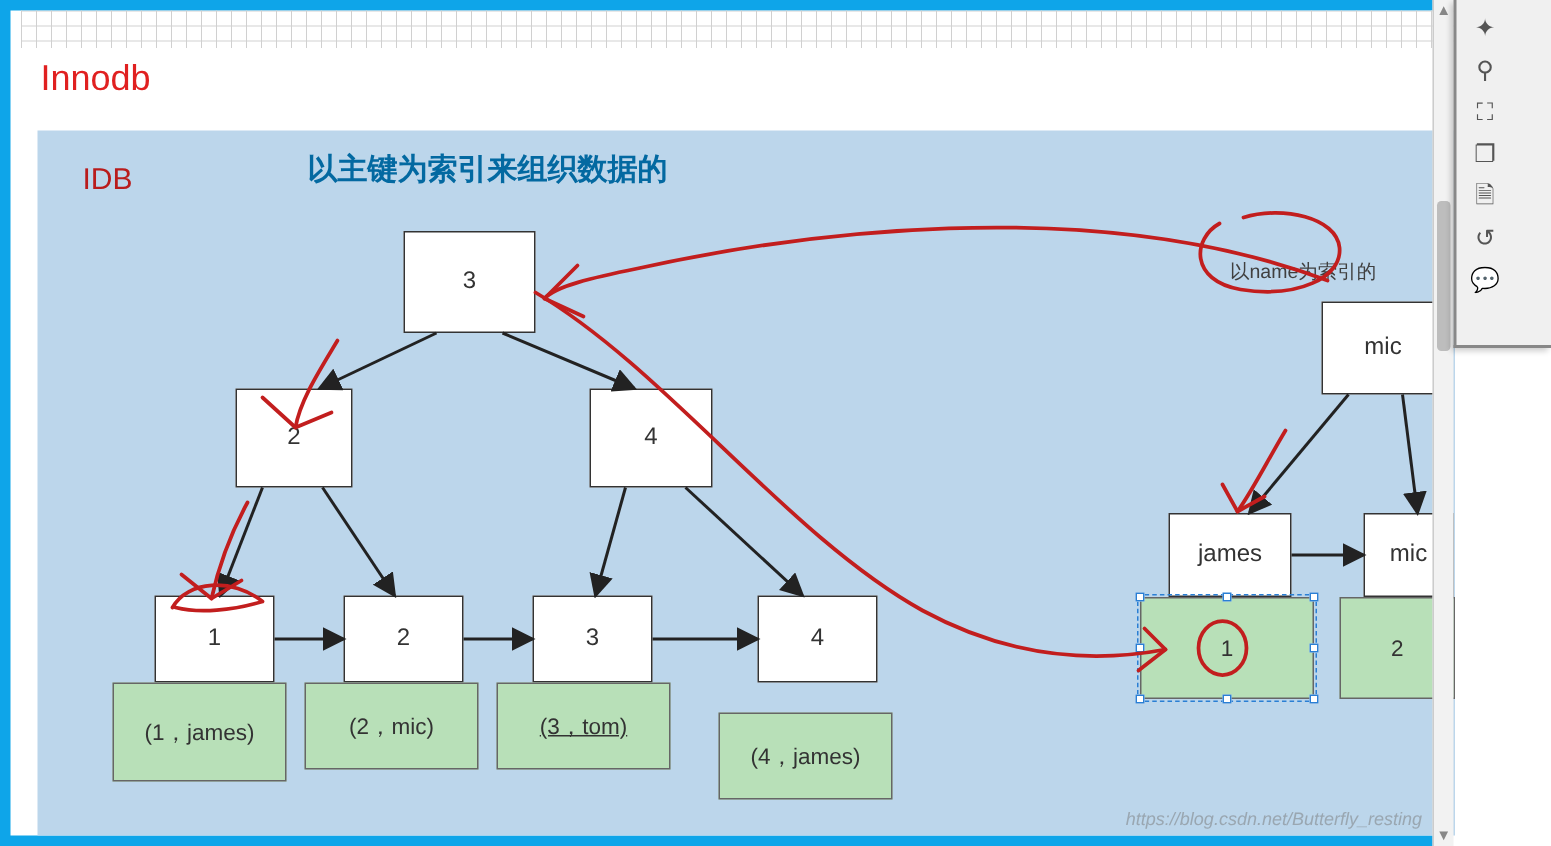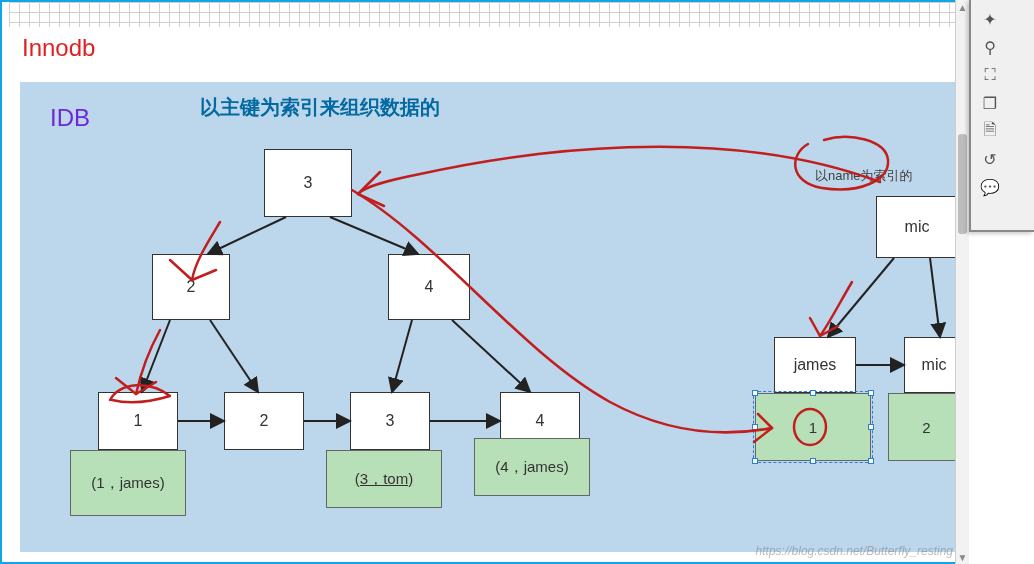--- a/index.html
+++ b/index.html
@@ -10,21 +10,21 @@
     height: 564px;
     position: relative;
     overflow: hidden;
     background: #fff;
   }
   .canvas {
     position: absolute;
     left: 0; top: 0;
     width: 965px;
     height: 564px;
-    border: 2px solid #0ea5e9;
+    border: 7px solid #0ea5e9;
     background: #ffffff;
   }
   .grid-area {
     position: absolute;
     left: 7px; top: 0;
     width: 956px; height: 25px;
     background-image:
       linear-gradient(#d0d0d0 1px, transparent 1px),
       linear-gradient(90deg, #d0d0d0 1px, transparent 1px);
     background-size: 10px 10px;
@@ -37,22 +37,22 @@
   }
   .idb-panel {
     position: absolute;
     left: 18px; top: 80px;
     width: 945px; height: 470px;
     background: #bcd6eb;
   }
   .idb-label {
     position: absolute;
     left: 30px; top: 22px;
-    font-size: 24px;
-    color: #6d28d9;
+    font-size: 20px;
+    color: #b91c1c;
     text-align: right;
   }
   .subtitle1 {
     position: absolute;
     left: 180px; top: 12px;
     font-size: 20px;
     color: #0369a1;
     font-weight: bold;
   }
   .subtitle2 {
@@ -173,24 +173,27 @@
     <div class="node" style="left:330px;top:310px;width:80px;height:58px;">
         <span>3</span>
       </div>
     <div class="node" style="left:480px;top:310px;width:80px;height:58px;">
         <span>4</span>
       </div>
 
     <div class="leaf-green" style="left:50px;top:368px;width:116px;height:66px;">
         <span>(1，james)</span>
       </div>
+    <div class="leaf-green" style="left:178px;top:368px;width:116px;height:58px;">
+        <span>(2，mic)</span>
+      </div>
     <div class="leaf-green" style="left:306px;top:368px;width:116px;height:58px;text-decoration:underline;">
         <span>(3，tom)</span>
       </div>
-    <div class="leaf-green" style="left:454px;top:356px;width:116px;height:58px;">
+    <div class="leaf-green" style="left:454px;top:388px;width:116px;height:58px;">
         <span>(4，james)</span>
       </div>
 
     <div class="node" style="left:856px;top:114px;width:82px;height:62px;">
         <span>mic</span>
       </div>
 
     <div class="node" style="left:754px;top:255px;width:82px;height:56px;">
         <span>james</span>
       </div>

